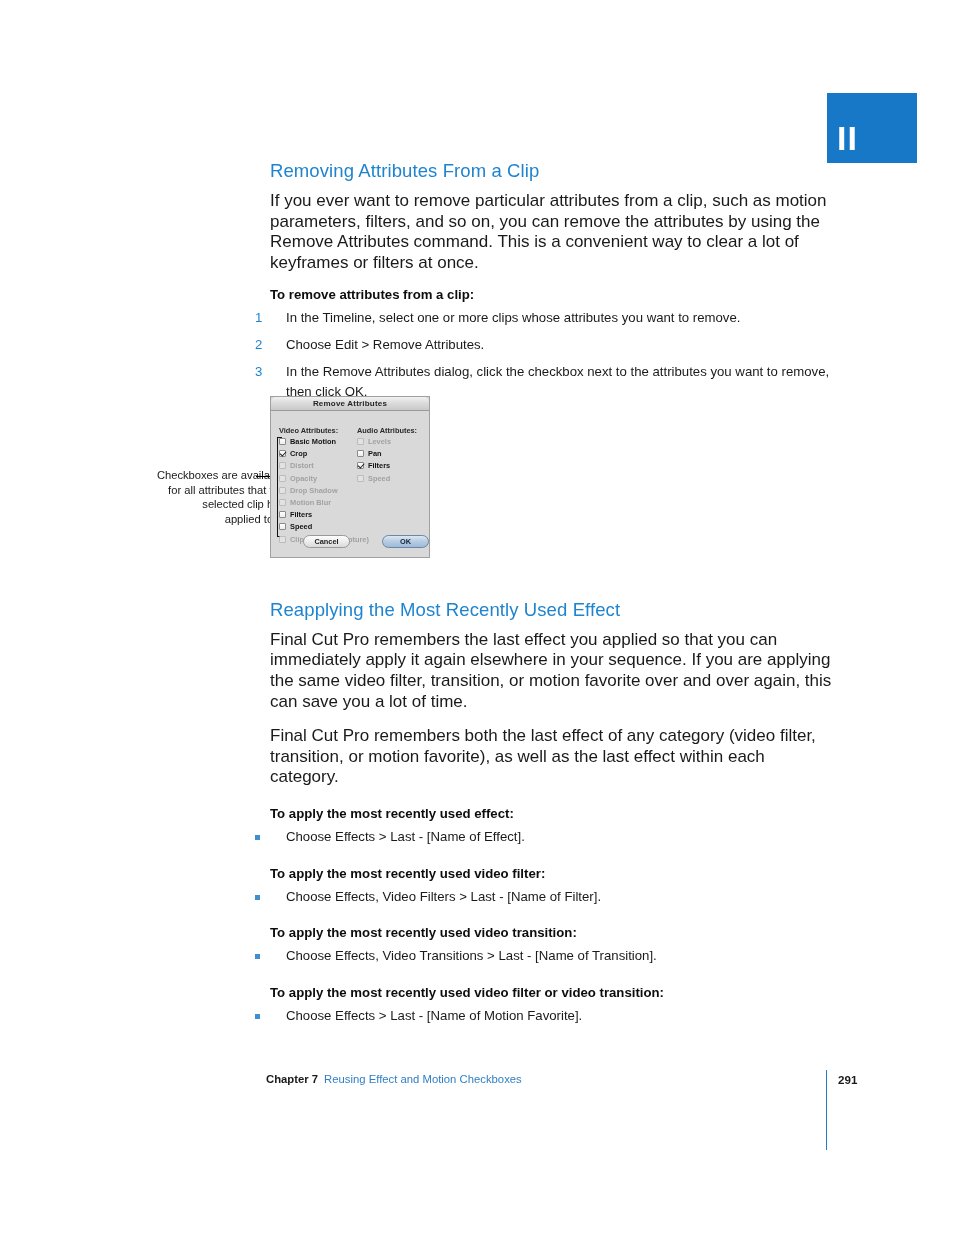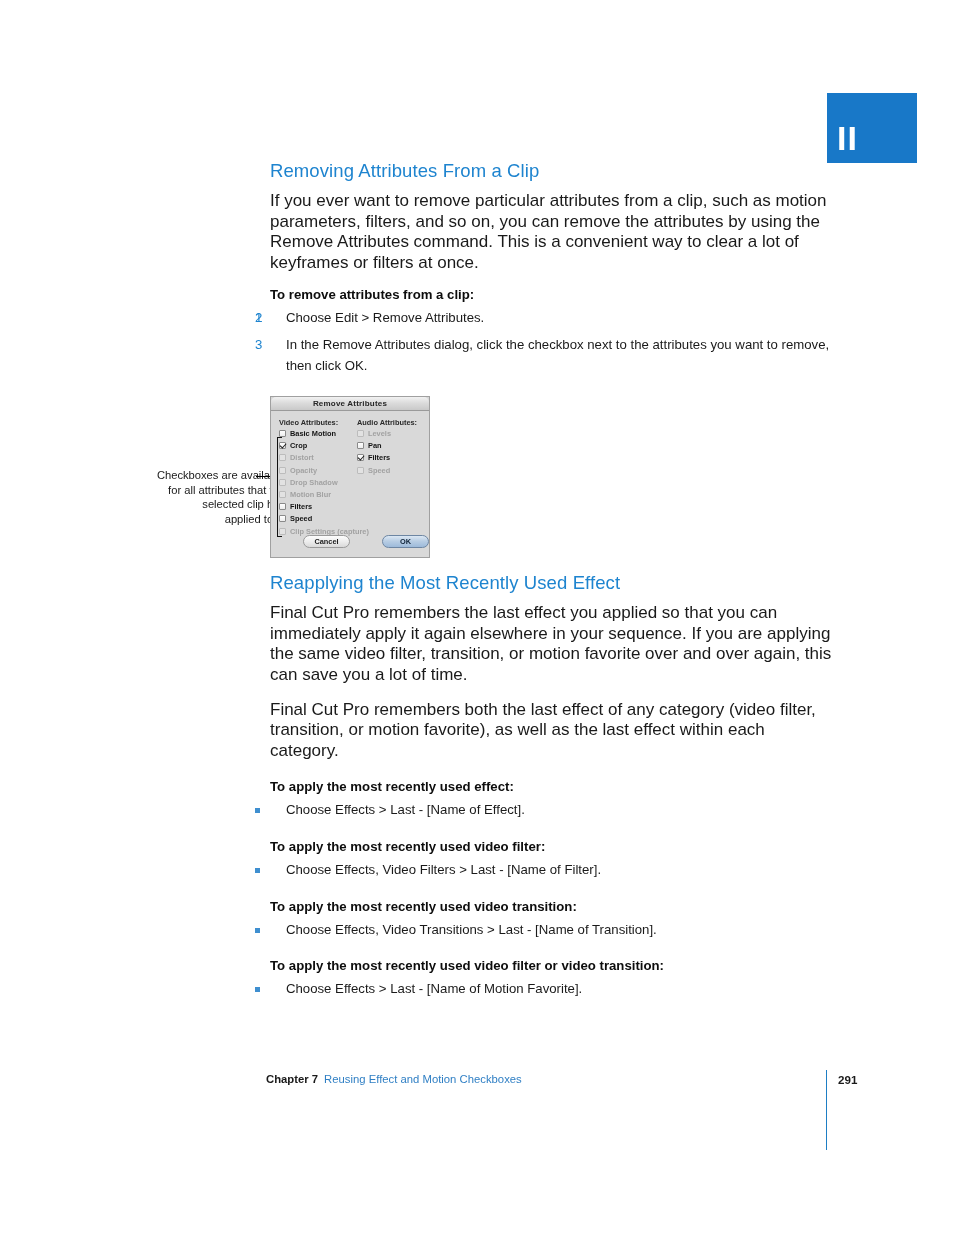--- a/index.html
+++ b/index.html
@@ -155,21 +155,21 @@
   .dialog .titlebar .title {
     font-size: 8px;
     color: #262626;
     font-weight: bold;
     letter-spacing: 0.2px;
   }
   .dialog .dbody {
     position: relative;
     background: #d9d9d9;
     height: 146px;
-    padding: 7px 8px 0 8px;
+    padding: 15px 8px 0 8px;
   }
   .col-head {
     font-size: 7.4px;
     color: #2b2b2b;
     font-weight: bold;
   }
   .cols { display: flex; }
   .col-video { width: 78px; }
   .col-audio { width: 70px; }
 
@@ -295,20 +295,21 @@
 
 <div class="content">
 
   <h2 class="section-title">Removing Attributes From a Clip</h2>
   <p class="body-text">If you ever want to remove particular attributes from a clip, such as motion parameters, filters, and so on, you can remove the attributes by using the Remove Attributes command. This is a convenient way to clear a lot of keyframes or filters at once.</p>
 
   <h3 class="proc-title">To remove attributes from a clip:</h3>
   <ul class="steps">
     <li>
       <span class="num">1</span>
+      <span>In the Timeline, select one or more clips whose attributes you want to remove.</span>
     </li>
     <li>
       <span class="num">2</span>
       <span>Choose Edit &gt; Remove Attributes.</span>
     </li>
     <li>
       <span class="num">3</span>
       <span>In the Remove Attributes dialog, click the checkbox next to the attributes you want to remove, then click OK.</span>
     </li>
   </ul>

